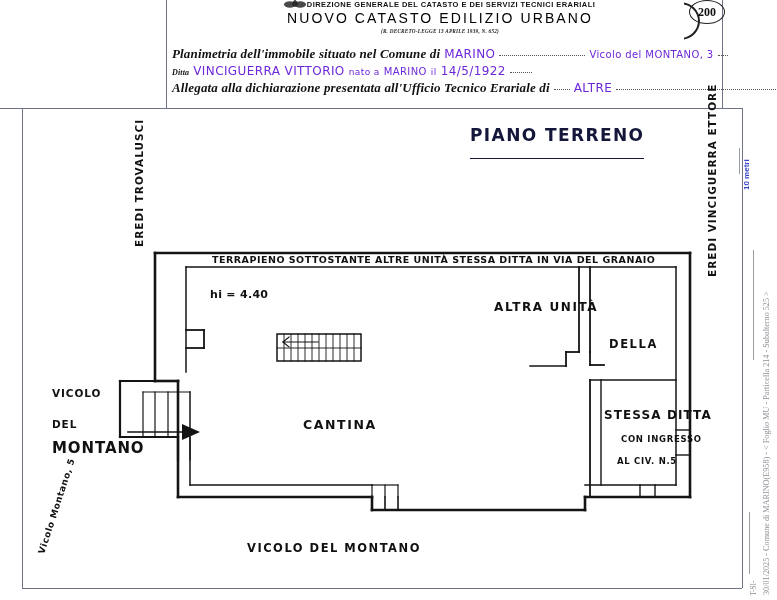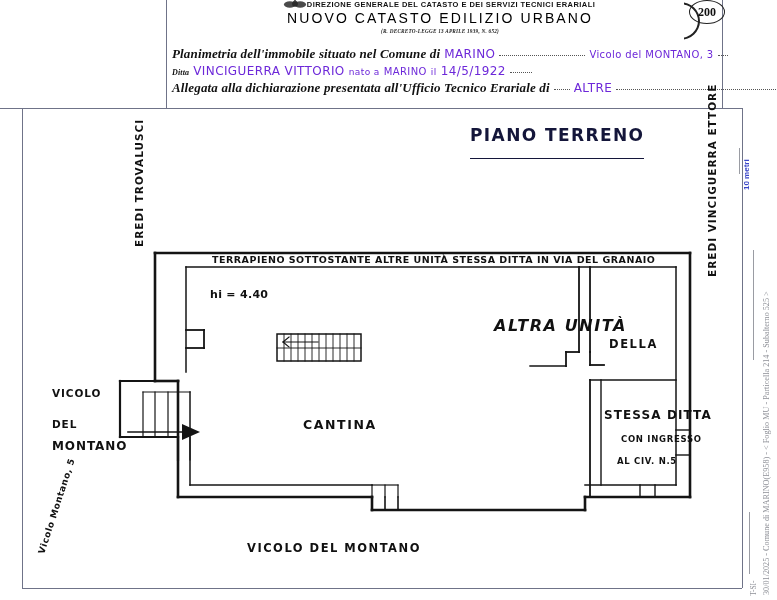--- a/index.html
+++ b/index.html
@@ -237,23 +237,23 @@
   <div class="lbl" style="left:212px;top:211px;font-size:9.5px;letter-spacing:.5px;margin-top:43px;">TERRAPIENO SOTTOSTANTE ALTRE UNITÀ STESSA DITTA IN VIA DEL GRANAIO</div>
 
   <div class="lbl" style="left:210px;top:288px;font-size:11px;letter-spacing:.3px;">hi = 4.40</div>
 
   <div class="lbl" style="left:303px;top:417px;font-size:12.5px;letter-spacing:1.6px;">CANTINA</div>
 
   <div class="lbl rot90" style="left:145px;top:235px;font-size:10.5px;letter-spacing:1px;">EREDI TROVALUSCI</div>
 
   <div class="lbl" style="left:52px;top:387px;font-size:10.5px;letter-spacing:.9px;">VICOLO</div>
   <div class="lbl" style="left:52px;top:418px;font-size:10.5px;letter-spacing:.9px;">DEL</div>
-  <div class="lbl" style="left:52px;top:439px;font-size:12px;letter-spacing:.9px;">MONTANO</div>
-
-  <div class="lbl" style="left:494px;top:316px;font-size:16px;letter-spacing:1.6px;font-style:italic;">ALTRA UNITÀ</div>
+  <div class="lbl" style="left:52px;top:439px;font-size:15px;letter-spacing:.9px;">MONTANO</div>
+
+  <div class="lbl" style="left:494px;top:300px;font-size:12px;letter-spacing:1.6px;">ALTRA UNITÀ</div>
   <div class="lbl" style="left:609px;top:337px;font-size:11.5px;letter-spacing:1.6px;">DELLA</div>
   <div class="lbl" style="left:604px;top:408px;font-size:12px;letter-spacing:1.1px;">STESSA DITTA</div>
   <div class="lbl" style="left:601px;top:434px;font-size:8.5px;letter-spacing:.7px;padding-left:20px;">CON INGRESSO</div>
   <div class="lbl" style="left:617px;top:456px;font-size:8.5px;letter-spacing:.7px;">AL CIV. N.5</div>
 
   <div class="lbl rot90" style="left:718px;top:265px;font-size:10.5px;letter-spacing:1px;">EREDI VINCIGUERRA ETTORE</div>
 
   <div class="lbl" style="left:247px;top:541px;font-size:11.5px;letter-spacing:1.5px;">VICOLO DEL MONTANO</div>
 
   <div class="lbl rot90" style="left:46px;top:545px;font-size:9px;letter-spacing:.5px;transform:rotate(-72deg);transform-origin:left bottom;">Vicolo Montano, 5</div>

